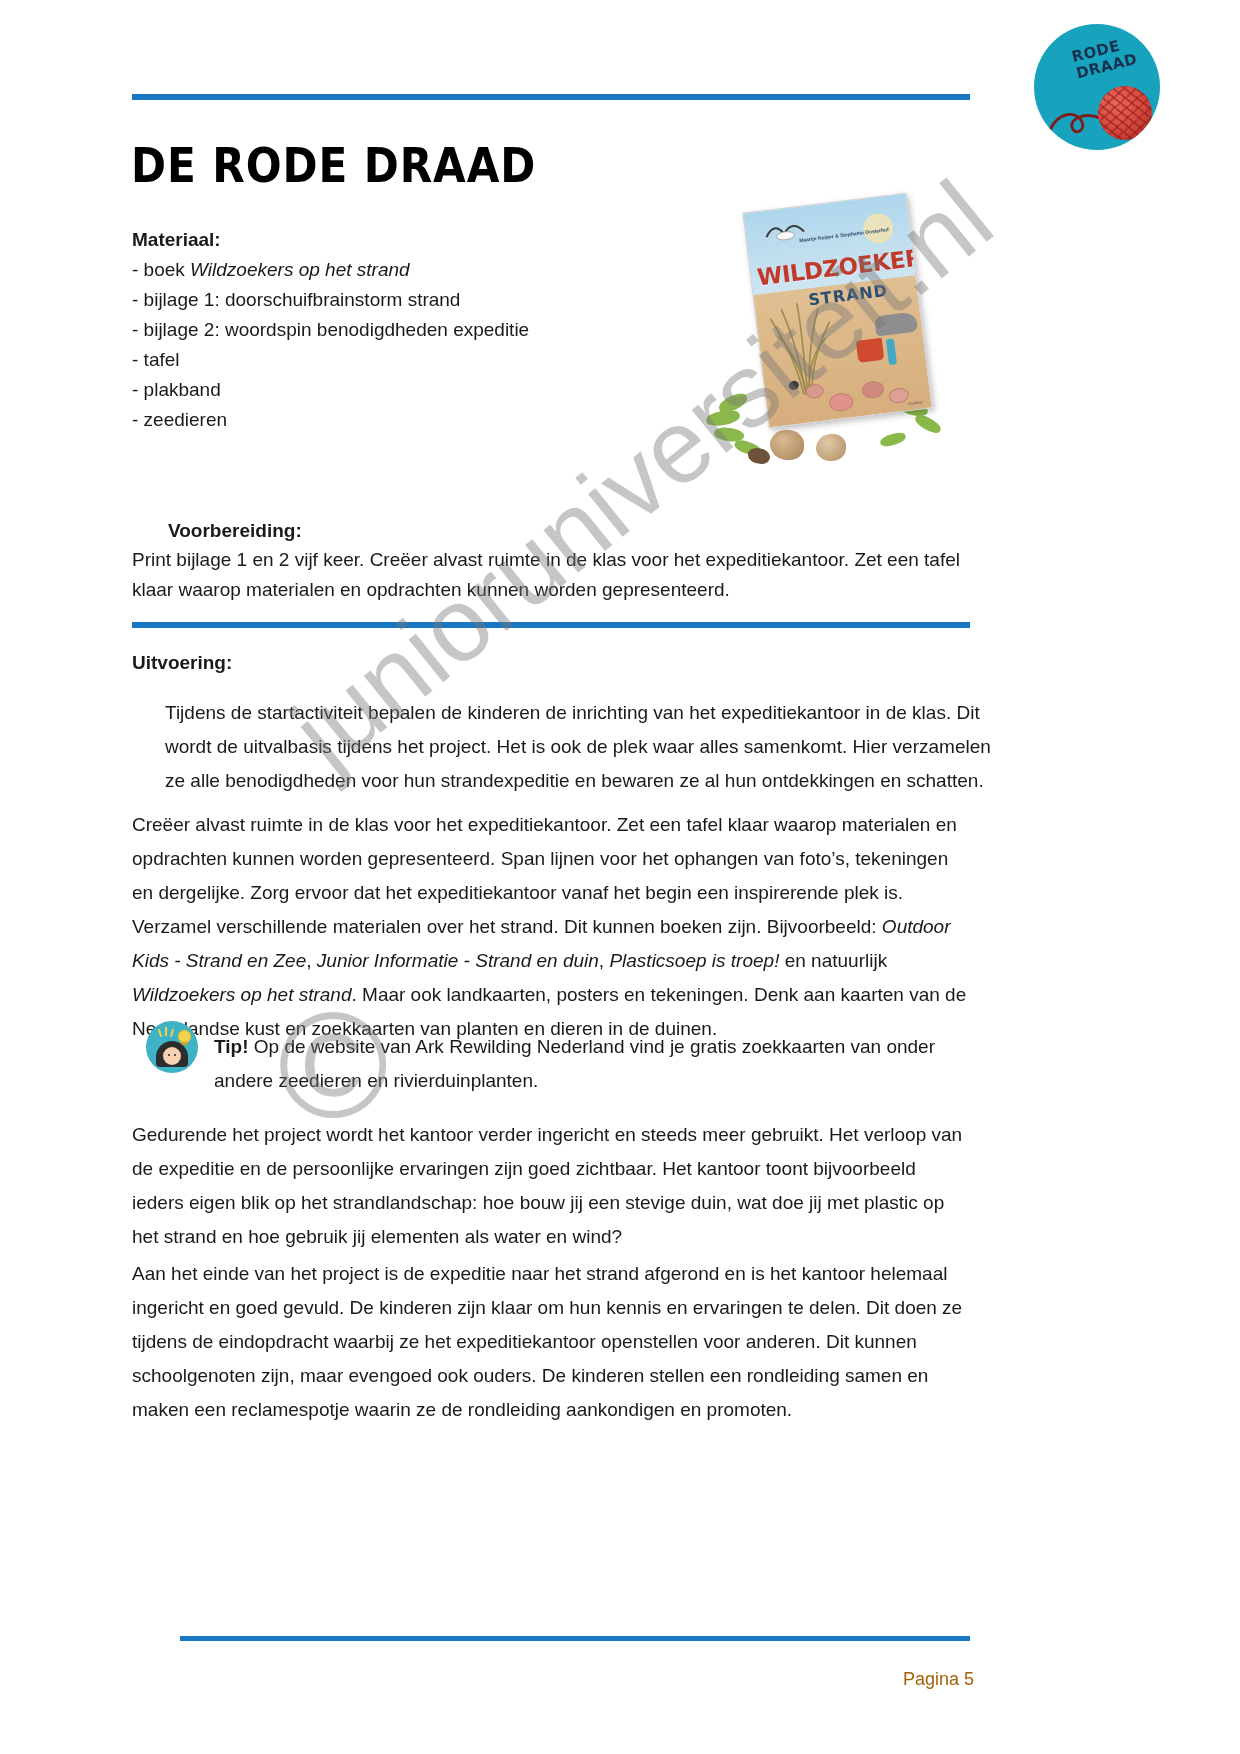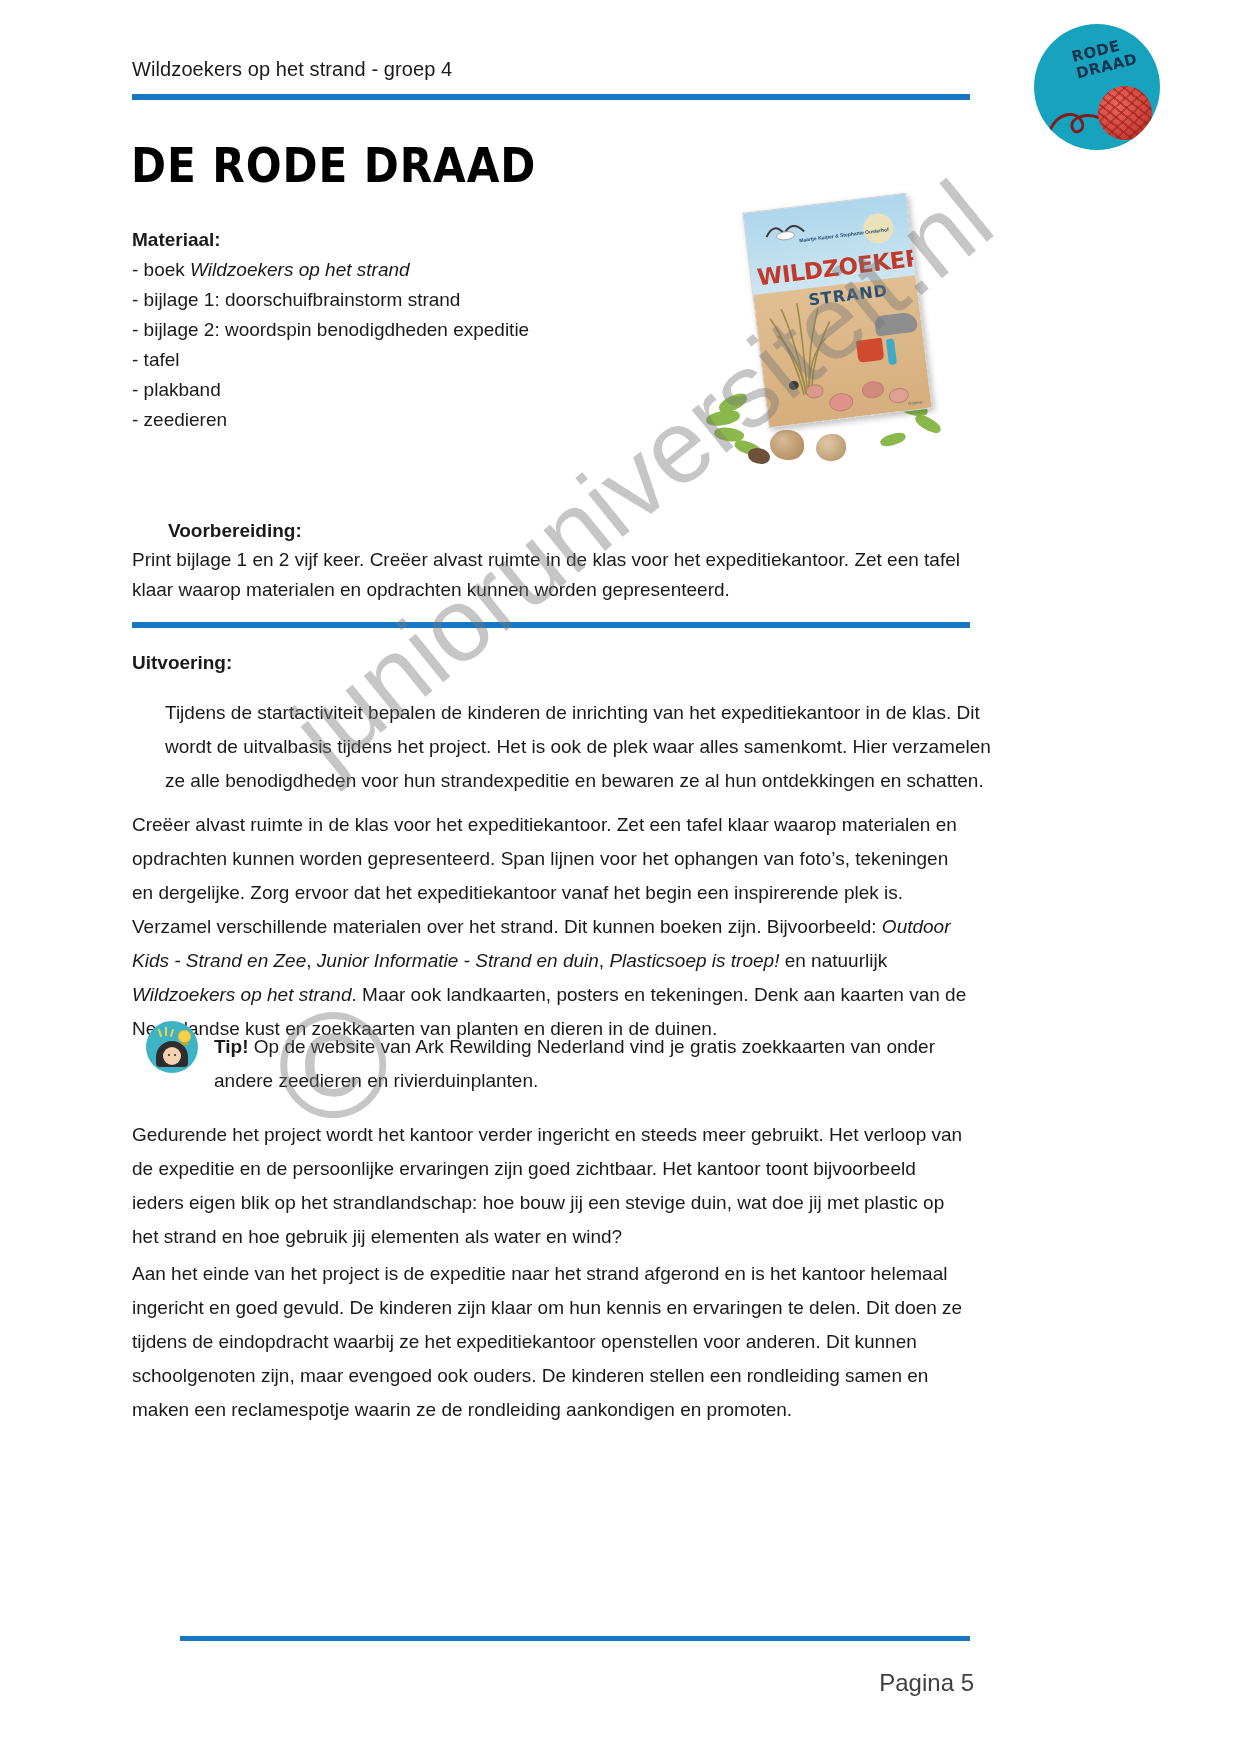--- a/index.html
+++ b/index.html
@@ -252,22 +252,22 @@
     right: 0;
     top: 1669px;
     text-align: center;
     font-size: 18px;
     color: #1a1a1a;
   }
   .footer-page {
     position: absolute;
     right: 266px;
     top: 1669px;
-    font-size: 24px;
-    color: #404040;
+    font-size: 18px;
+    color: #a16207;
   }
 
   
   .wm-text {
     position: absolute;
     left: 270px;
     top: 700px;
     font-size: 104px;
     font-weight: 500;
     color: rgba(120,120,120,.42);
@@ -286,23 +286,20 @@
     pointer-events: none;
     font-family: "Liberation Sans", sans-serif;
     line-height: 150px;
   }
 </style>
 </head>
 <body>
 
 <div class="page">
 
-  <div class="header">
-    <div class="header-title">Wildzoekers op het strand - groep 4</div>
-  </div>
   <div class="header-rule"></div>
 
   <div class="badge-rodedraad">
     <div class="badge-text">
       <span>RODE</span>
       <span class="l2">DRAAD</span>
     </div>
     <svg class="yarn-thread" viewBox="0 0 74 40">
       <path d="M2 34 C10 16, 28 14, 34 26 C38 35, 26 40, 24 31 C22 22, 38 16, 52 22" fill="none" stroke="#7d1d1d" stroke-width="3" stroke-linecap="round"></path>
     </svg>

